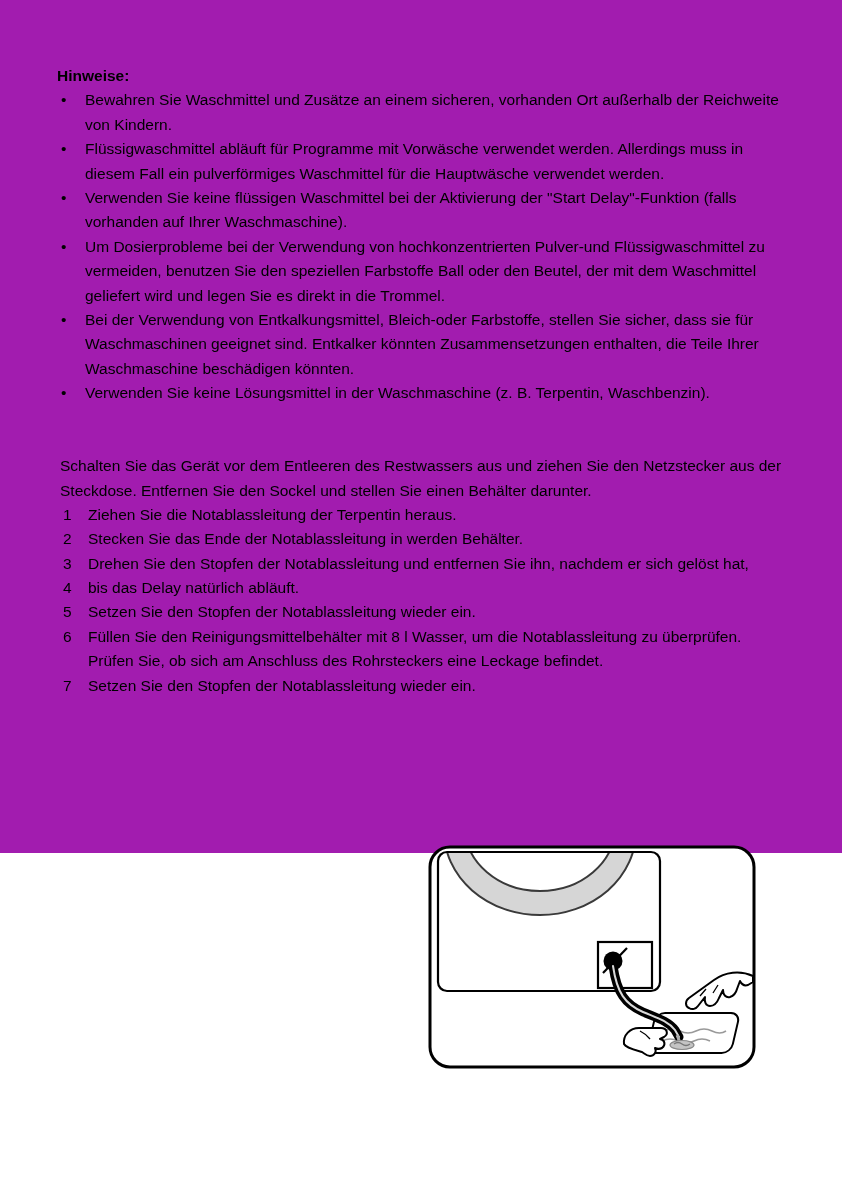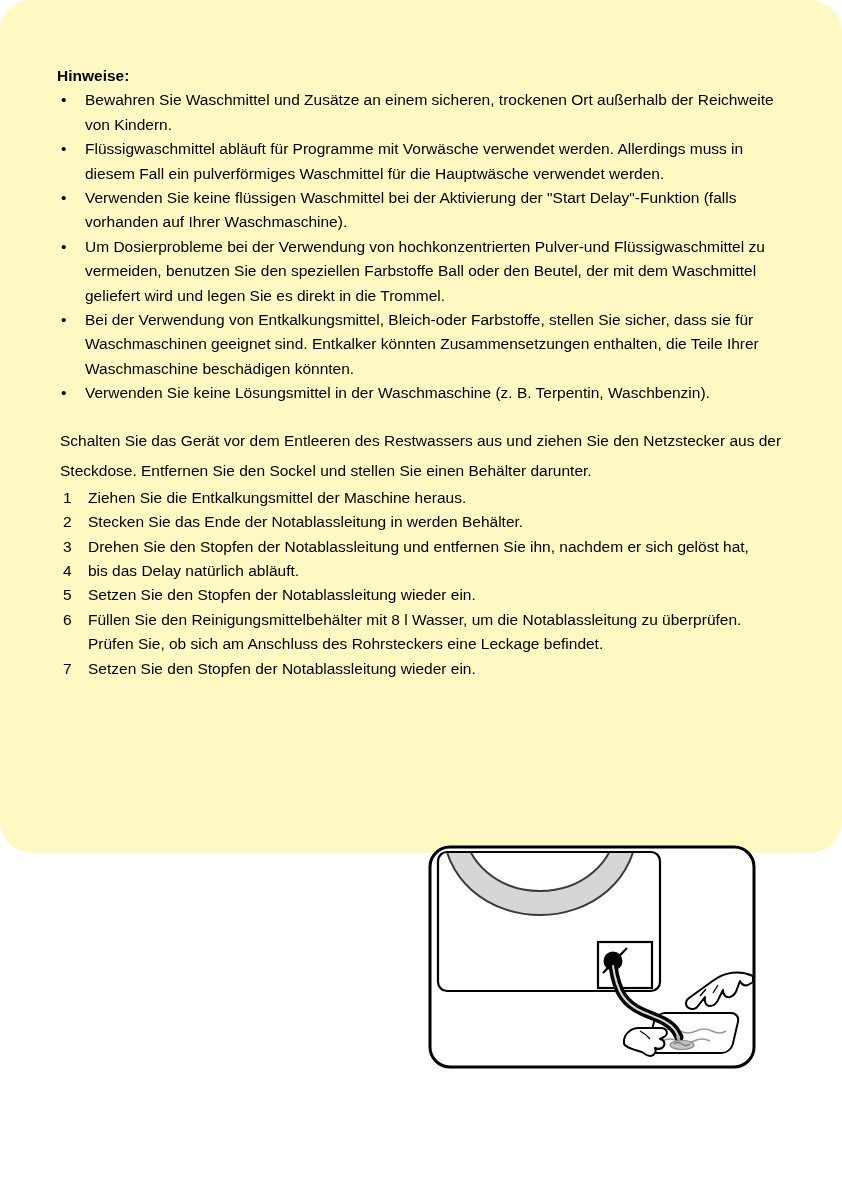--- a/index.html
+++ b/index.html
@@ -7,44 +7,43 @@
   body {
     width: 842px; height: 1191px;
     font-family: "Liberation Sans", sans-serif;
     color: #000;
     overflow: hidden;
   }
   .page {
     position: relative;
     width: 842px; height: 853px;
     padding: 64px 57px 0 57px;
-    background: #fef9c3;
-    border-radius: 32px;
+    background: #a21caf;
   }
   .notes-heading {
     font-size: 15.5px;
     font-weight: bold;
     line-height: 24.4px;
   }
   ul.notes-list, ol.steps-list { list-style: none; }
   .note-item {
     display: flex;
     font-size: 15.5px;
     line-height: 24.4px;
   }
   .bullet {
     flex: 0 0 28px;
     padding-left: 4px;
   }
   .note-text { flex: 1; }
   .intro {
-    margin-top: 20px;
+    margin-top: 47px;
     padding-left: 3px;
     font-size: 15.5px;
-    line-height: 30px;
+    line-height: 25px;
     max-width: 728px;
   }
   .step-item {
     display: flex;
     font-size: 15.5px;
     line-height: 24.4px;
   }
   .step-num {
     flex: 0 0 31px;
     padding-left: 6px;
@@ -61,21 +60,21 @@
 </head>
 <body>
 
 <div class="page">
 
   <h2 class="notes-heading">Hinweise:</h2>
 
   <ul class="notes-list">
     <li class="note-item">
       <span class="bullet">•</span>
-      <span class="note-text">Bewahren Sie Waschmittel und Zusätze an einem sicheren, trockenen Ort außerhalb der Reichweite von Kindern.</span>
+      <span class="note-text">Bewahren Sie Waschmittel und Zusätze an einem sicheren, vorhanden Ort außerhalb der Reichweite von Kindern.</span>
     </li>
     <li class="note-item">
       <span class="bullet">•</span>
       <span class="note-text">Flüssigwaschmittel abläuft für Programme mit Vorwäsche verwendet werden. Allerdings muss in diesem Fall ein pulverförmiges Waschmittel für die Hauptwäsche verwendet werden.</span>
     </li>
     <li class="note-item">
       <span class="bullet">•</span>
       <span class="note-text">Verwenden Sie keine flüssigen Waschmittel bei der Aktivierung der "Start Delay"-Funktion (falls vorhanden auf Ihrer Waschmaschine).</span>
     </li>
     <li class="note-item">
@@ -90,21 +89,21 @@
       <span class="bullet">•</span>
       <span class="note-text">Verwenden Sie keine Lösungsmittel in der Waschmaschine (z. B. Terpentin, Waschbenzin).</span>
     </li>
   </ul>
 
   <p class="intro">Schalten Sie das Gerät vor dem Entleeren des Restwassers aus und ziehen Sie den Netzstecker aus der Steckdose. Entfernen Sie den Sockel und stellen Sie einen Behälter darunter.</p>
 
   <ol class="steps-list">
     <li class="step-item">
       <span class="step-num">1</span>
-      <span class="step-text">Ziehen Sie die Entkalkungsmittel der Maschine heraus.</span>
+      <span class="step-text">Ziehen Sie die Notablassleitung der Terpentin heraus.</span>
     </li>
     <li class="step-item">
       <span class="step-num">2</span>
       <span class="step-text">Stecken Sie das Ende der Notablassleitung in werden Behälter.</span>
     </li>
     <li class="step-item">
       <span class="step-num">3</span>
       <span class="step-text">Drehen Sie den Stopfen der Notablassleitung und entfernen Sie ihn, nachdem er sich gelöst hat,</span>
     </li>
     <li class="step-item">

